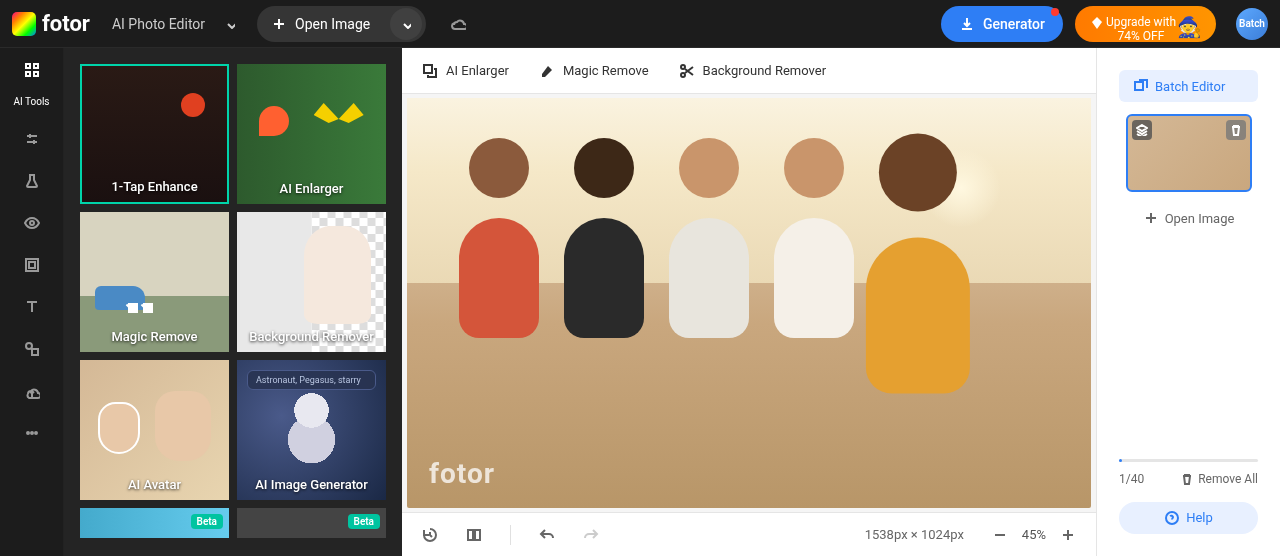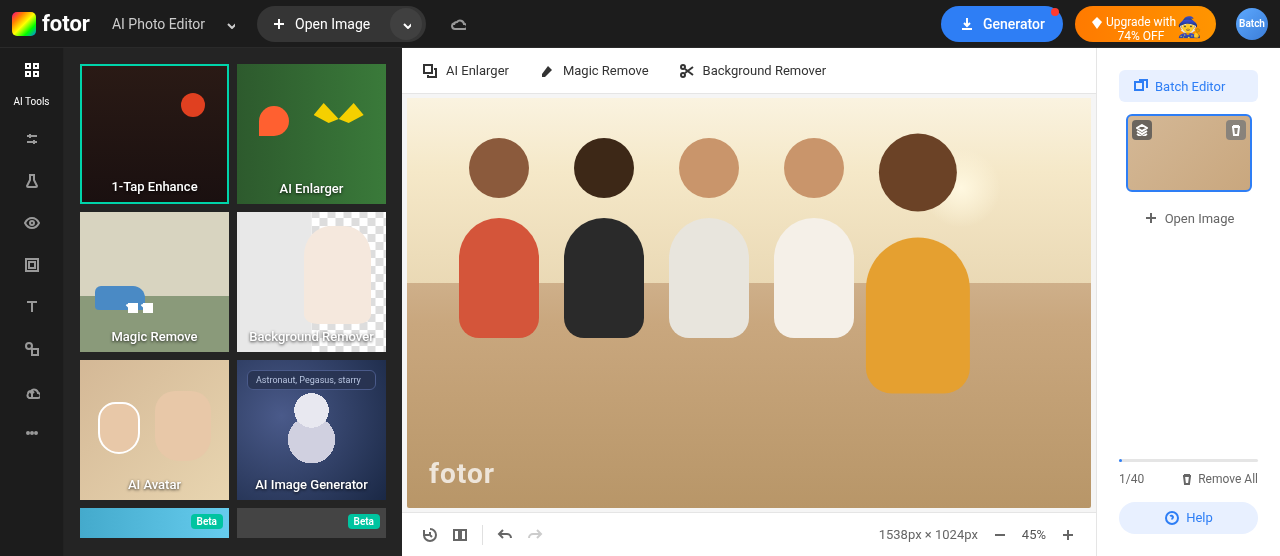--- a/index.html
+++ b/index.html
@@ -51,21 +51,21 @@
 .p2 .p-head{background:#3d2817}
 .p3 .p-body{background:#e8e5dd}
 .p3 .p-head{background:#c9956b}
 .p4 .p-body{background:#f5f0e8}
 .p4 .p-head{background:#c9956b}
 .p5 .p-body{background:#e5a030}
 .p5 .p-head{background:#6b4226}
 .p5{transform:scale(1.3) translateY(30px)}
 .wm{position:absolute;bottom:18px;left:22px;font-size:28px;font-weight:700;color:rgba(255,255,255,.75);letter-spacing:1px}
 .upg-pill{position:absolute;bottom:16px;left:50%;transform:translateX(-50%);background:#ff9500;color:#fff;padding:9px 18px;border-radius:20px;font-size:13px;display:flex;align-items:center;gap:8px;cursor:pointer}
-.footer{height:44px;background:#fff;display:flex;align-items:center;gap:14px;padding:0 20px;border-top:1px solid #e5e5e5;color:#555}
+.footer{height:44px;background:#fff;display:flex;align-items:center;gap:28px;padding:0 20px;border-top:1px solid #e5e5e5;color:#555}
 .fbtn{cursor:pointer;color:#666;display:flex;align-items:center}
 .fbtn.dis{color:#ccc}
 .dims{margin-left:auto;font-size:13px;color:#666}
 .zoom{display:flex;align-items:center;gap:14px;font-size:13px;color:#555}
 .right{width:184px;background:#fff;border-left:1px solid #e5e5e5;display:flex;flex-direction:column;padding:22px}
 .thumb{width:126px;height:78px;border:2px solid #2e7ef5;border-radius:6px;background:linear-gradient(135deg,#d4b896,#c9a77e);position:relative;margin:12px auto 0}
 .thumb-ctl{position:absolute;top:4px;width:20px;height:20px;background:rgba(80,80,80,.8);border-radius:4px;display:flex;align-items:center;justify-content:center;color:#fff;font-size:11px}
 .thumb-ctl.l{left:4px}
 .thumb-ctl.r{right:4px;background:rgba(120,120,120,.8)}
 .open2{margin-top:10px;color:#666;font-size:13px;display:flex;align-items:center;justify-content:center;gap:6px;padding:8px;cursor:pointer}

